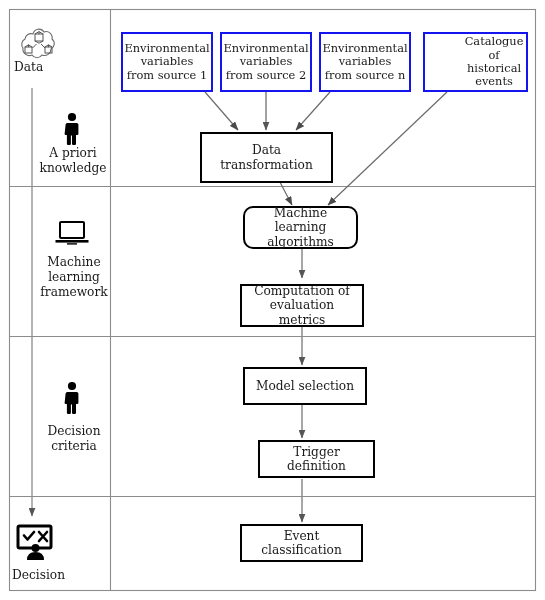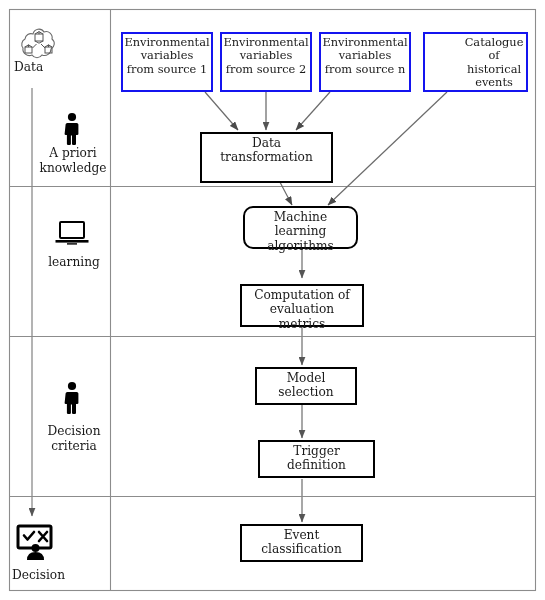--- a/index.html
+++ b/index.html
@@ -22,21 +22,21 @@
     position: absolute;
     left: 0; top: 0;
     width: 545px;
     height: 600px;
   }
   .node {
     position: absolute;
     box-sizing: border-box;
     background: #ffffff;
     display: flex;
-    align-items: flex-start;
+    align-items: center;
     justify-content: center;
     text-align: center;
     line-height: 1.18;
     z-index: 5;
   }
   .node-src {
     border: 2.2px solid #1414ef;
     font-size: 11.4px;
     padding: 2px 4px;
   }
@@ -164,21 +164,23 @@
   </div>
 
   <div class="icon-wrap" style="left:55px; top:220px; width:34px; height:28px;">
     <svg width="34" height="28" viewBox="0 0 34 28">
       <rect x="5" y="2" width="24" height="16" rx="1" fill="none" stroke="#000" stroke-width="2"></rect>
       <rect x="0.5" y="20" width="33" height="2.6" fill="#000"></rect>
       <rect x="12" y="23.2" width="10" height="1.4" fill="#000"></rect>
     </svg>
   </div>
   <div class="swim-label" style="left:28px; top:255px; width:92px;">
+    <span class="node-text">Machine</span>
     <span class="node-text">learning</span>
+    <span class="node-text">framework</span>
   </div>
 
   <div class="icon-wrap" style="left:58px; top:381px; width:28px; height:34px;">
     <svg width="28" height="34" viewBox="0 0 28 34">
       <circle cx="14" cy="5" r="4.1" fill="#000"></circle>
       <path d="M7.6 12.5 q0 -1.6 1.8 -1.6 h9.2 q1.8 0 1.8 1.6 v9.4 q0 1.1 -1.3 1.1 h-1.1 v9 q0 1.1 -1.3 1.1 h-1.5 q-1.2 0 -1.2 -1.1 v-8.6 h-1.1 v8.6 q0 1.1 -1.2 1.1 h-1.5 q-1.3 0 -1.3 -1.1 v-9 h-1.1 q-1.2 0 -1.2 -1.1 z" fill="#000"></path>
     </svg>
   </div>
   <div class="swim-label" style="left:28px; top:424px; width:92px;">
     <span class="node-text">Decision</span>
@@ -242,21 +244,21 @@
     </div>
   </div>
 
   <div class="node node-proc" style="left:240px; top:284px; width:124px; height:43px;">
     <div>
       <span class="node-text">Computation of</span>
       <span class="node-text">evaluation metrics</span>
     </div>
   </div>
 
-  <div class="node node-proc" style="left:243px; top:367px; width:102px; height:38px;margin-left:12px;">
+  <div class="node node-proc" style="left:243px; top:367px; width:124px; height:38px;">
     <div>
       <span class="node-text">Model selection</span>
     </div>
   </div>
 
   <div class="node node-proc" style="left:258px; top:440px; width:117px; height:38px;">
     <div>
       <span class="node-text">Trigger definition</span>
     </div>
   </div>

